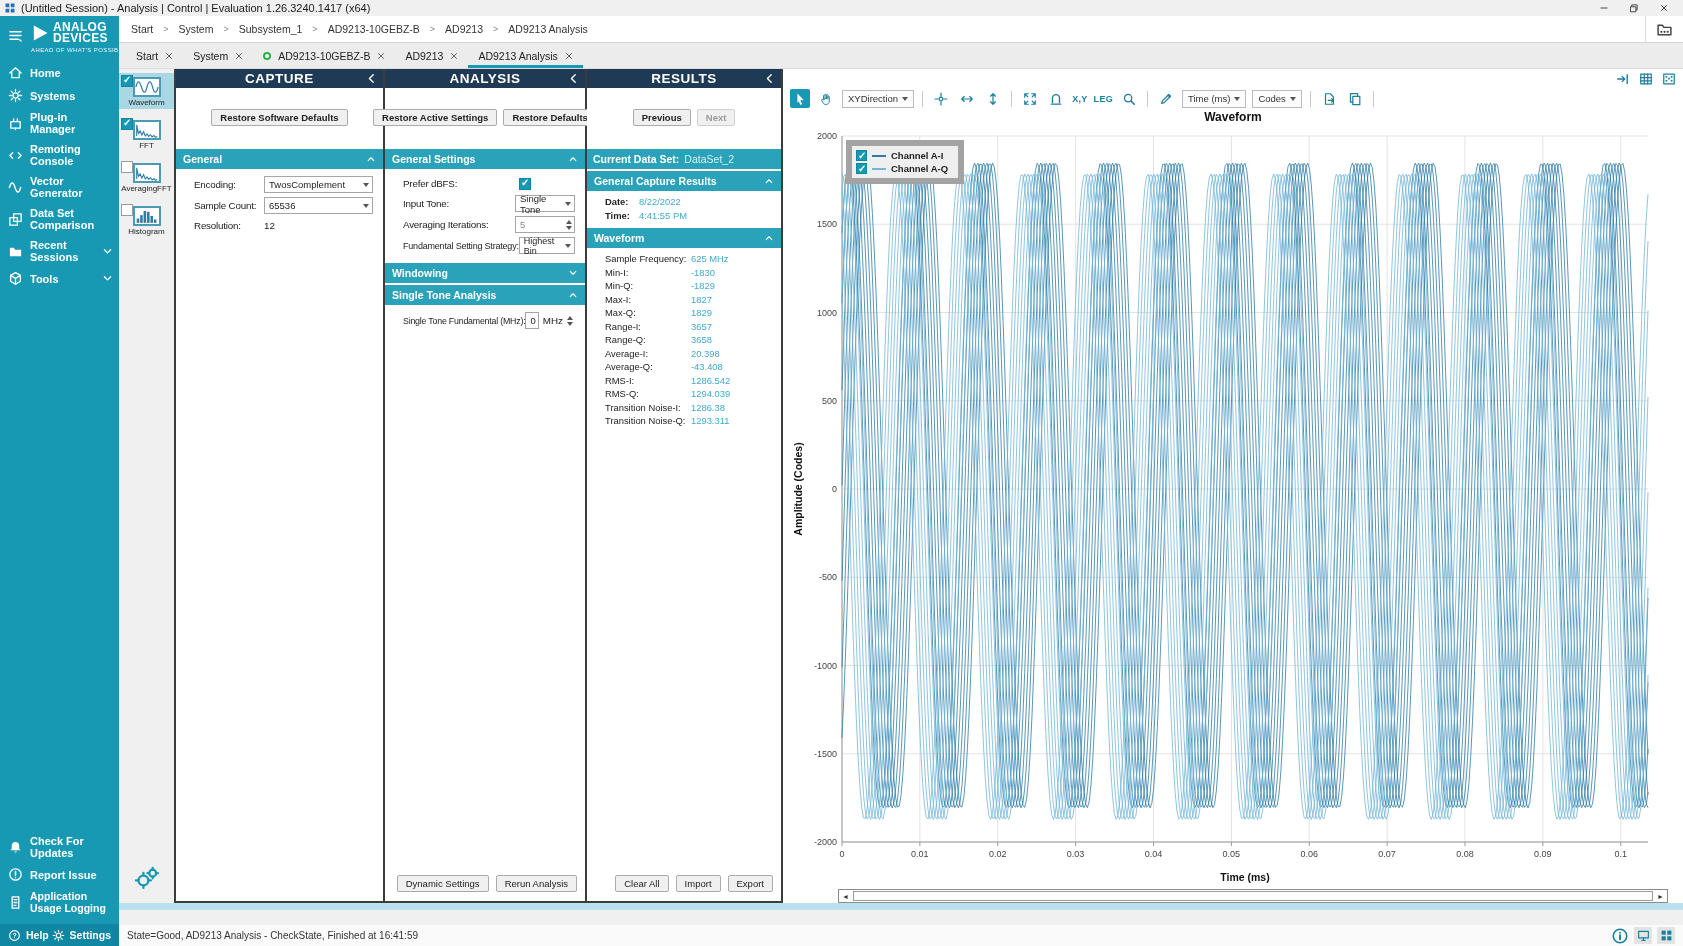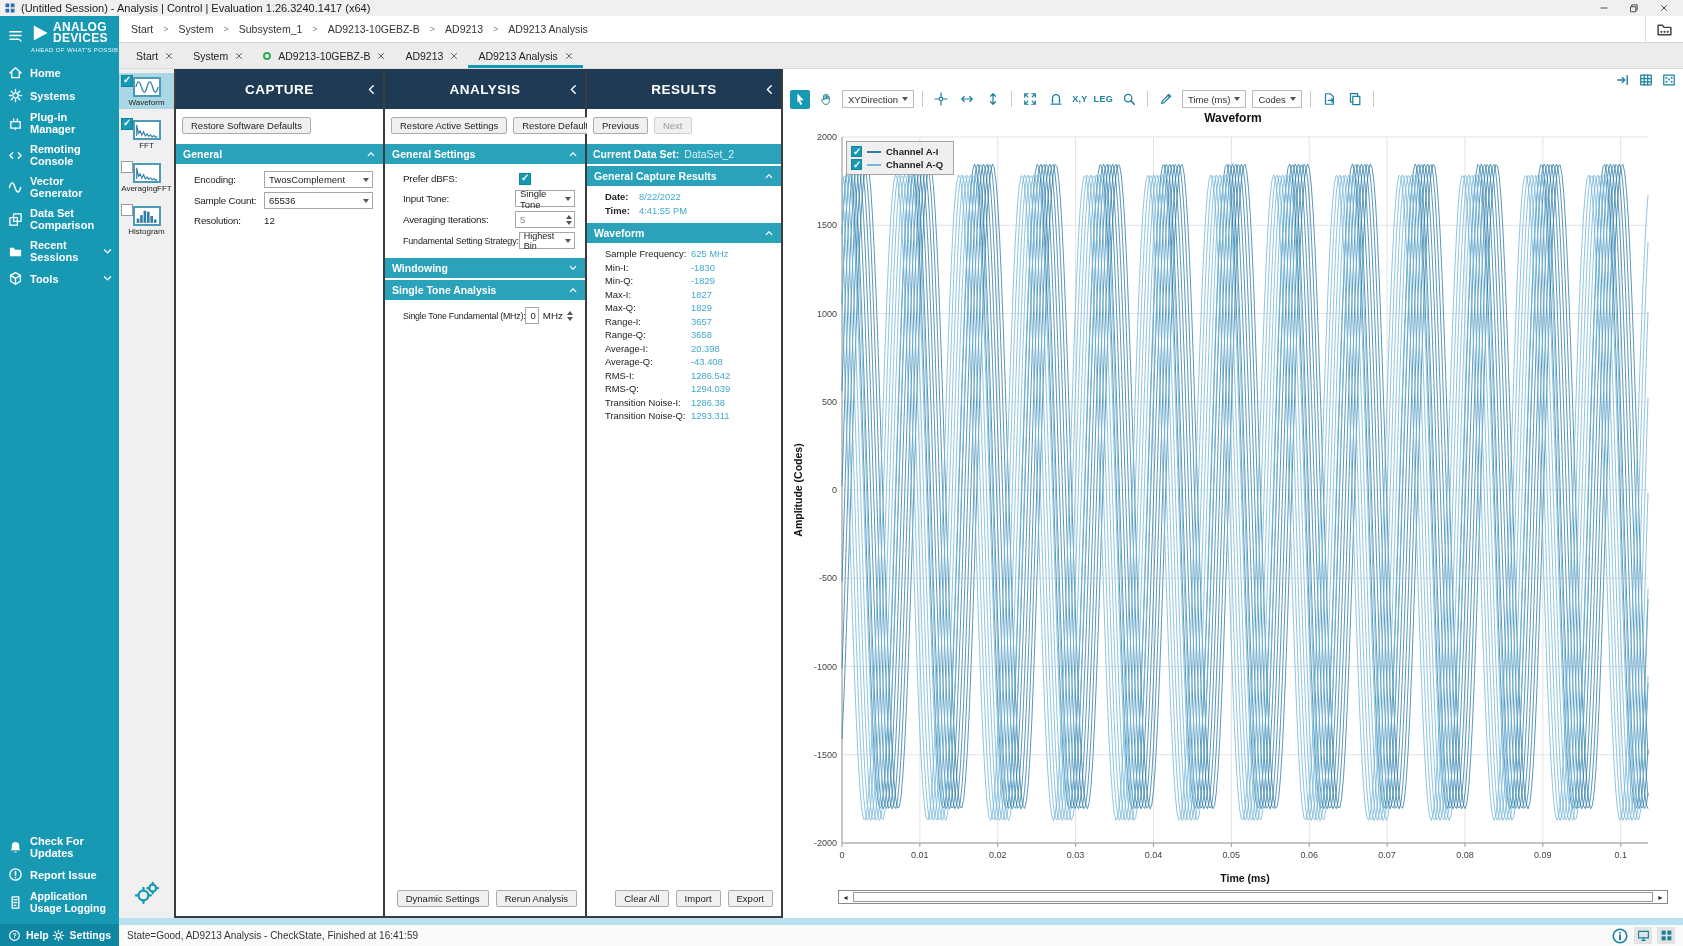--- a/index.html
+++ b/index.html
@@ -46,21 +46,21 @@
   
   .tabbar { height:26px; background:#ececec; display:flex; align-items:stretch; padding-left:7px; border-bottom:1px solid #dcdcdc; }
   .tab { display:flex; align-items:center; gap:7px; padding:0 10px; font-size:10.5px; color:#222; position:relative; }
   .tab .icon.x { width:8px; height:8px; color:#555; }
   .tab.active { box-shadow: inset 0 -3px 0 #1799b4; }
   .dot { width:8px; height:8px; border-radius:50%; border:2px solid #2fae4b; background:#fff; }
 
   
   .content { flex:1; display:flex; min-height:0; }
   .cyan-strip { height:7px; background:#b9e2ee; }
-  .statusbar { height:21px; background:#fafafa; display:flex; align-items:center; padding:0 8px; font-size:10px; color:#333; }
+  .statusbar { height:21px; background:#fafafa; display:flex; align-items:center; padding:0 8px; font-size:10px; color:#333;margin-top:15px; }
   .statusbar .sicons { margin-left:auto; display:flex; gap:5px; align-items:center; }
   .statusbar .chip { width:18px; height:17px; display:flex; align-items:center; justify-content:center; color:#17809c; }
   .statusbar .chip.bg { background:#e3e3e3; }
   .statusbar .chip .icon { width:13px; height:13px; }
 
   
   .viewstrip { width:57px; background:#f0f0f0; border-right:2px solid #3c3c3c; display:flex; flex-direction:column; padding-top:4px; }
   .view-item { position:relative; padding:3px 0 2px 0; margin-bottom:7px; text-align:center; }
   .view-item.selected { background:#a9d8e4; }
   .cb { display:inline-block; width:12px; height:12px; border:1px solid #9a9a9a; background:#fff; position:relative; }
@@ -70,23 +70,23 @@
   .thumb { width:28px; height:20px; margin:1px auto 1px auto; border:2px solid #4d9ab5; background:#fff; display:flex; }
   .thumb svg { width:100%; height:100%; }
   .vlabel { font-size:8px; color:#222; }
   .strip-gears { margin-top:auto; margin-bottom:12px; align-self:center; color:#1799b4; width:26px; height:26px; }
 
   
   .panel { background:#fff; border-right:2px solid #3c3c3c; border-bottom:2px solid #3c3c3c; display:flex; flex-direction:column; min-height:0; }
   .panel.capture { width:209px; }
   .panel.analysis { width:202px; }
   .panel.results { width:196px; }
-  .panel-header { height:40px; background:#1f3a55; color:#fff; display:flex; align-items:center; justify-content:center; font-size:13.5px; font-weight:bold; letter-spacing:.5px; position:relative; }
+  .panel-header { height:19px; background:#1f3a55; color:#fff; display:flex; align-items:center; justify-content:center; font-size:13.5px; font-weight:bold; letter-spacing:.5px; position:relative; }
   .panel-header .icon { position:absolute; right:6px; width:11px; height:11px; }
-  .btnrow { display:flex; justify-content:flex-start; gap:6px; padding:8px 6px; }
+  .btnrow { display:flex; justify-content:center; gap:6px; padding:21px 6px;font-weight:bold; }
   .btn { font-size:9.5px; color:#222; background:#f0f0f0; border:1px solid #ababab; border-radius:2px; padding:2px 8px; white-space:nowrap; }
   .btn.disabled { color:#9a9a9a; border-color:#cfcfcf; }
   .secbar { background:#2aa2b9; color:#fff; font-size:10.5px; font-weight:bold; padding:4px 7px; display:flex; align-items:center; margin-top:2px; }
   .secbar .icon { margin-left:auto; width:10px; height:10px; }
   .fields { padding:5px 0; }
   .frow { display:flex; align-items:center; padding:2px 10px 2px 18px; min-height:19px; font-size:9.8px; color:#222; }
   .frow .flabel { flex:1; white-space:nowrap; letter-spacing:-.2px; }
   .dd { display:flex; align-items:center; justify-content:space-between; border:1px solid #a6a6a6; background:#fff; height:17px; padding:0 3px 0 4px; font-size:9.5px; color:#222; }
   .caret { width:0; height:0; border-left:3.5px solid transparent; border-right:3.5px solid transparent; border-top:4px solid #555; }
   .spin { display:inline-flex; flex-direction:column; justify-content:center; gap:2px; padding:0 2px; }
@@ -112,21 +112,21 @@
   .tsep { width:1px; height:16px; background:#c9c9c9; margin:0 2px; }
   .tdd { display:flex; align-items:center; gap:4px; border:1px solid #bbb; background:#fcfcfc; height:18px; padding:0 5px; color:#333; }
   .ttext { font-weight:bold; color:#1b7f9e; font-size:9px; letter-spacing:.3px; }
   .chart-title { text-align:center; font-size:12px; font-weight:bold; color:#111; height:16px; }
   .chart-wrap { position:relative; }
   svg.plot { display:block; }
   svg.plot .grid { stroke:#e3e3e3; stroke-width:1; }
   svg.plot .axis { stroke:#9a9a9a; stroke-width:1; }
   svg.plot text.tick { font-family:"Liberation Sans",sans-serif; font-size:9px; fill:#444; }
   svg.plot text.axlabel { font-family:"Liberation Sans",sans-serif; font-size:10.5px; font-weight:bold; fill:#111; }
-  .legend { position:absolute; left:56px; top:14px; background:#efefef; border:1px solid #a3a3a3; padding:3px 10px 3px 4px; }
+  .legend { position:absolute; left:56px; top:14px; background:#efefef; border:6px solid #a3a3a3; padding:3px 10px 3px 4px; }
   .legend-row { display:flex; align-items:center; gap:5px; font-size:9.5px; font-weight:bold; color:#222; line-height:13px; }
   .legend .cb { width:11px; height:11px; }
   .legend-dash { width:14px; height:2px; background:#2e7da8; }
   .scrollrow { height:14px; margin:3px 8px 0 48px; border:1px solid #8a8a8a; background:#fff; display:flex; align-items:stretch; }
   .scroll-arrow { width:13px; display:flex; align-items:center; justify-content:center; font-size:7px; color:#333; }
   .scroll-thumb { flex:1; margin:1px; border:1px solid #999; background:#fdfdfd; }
 </style>
 </head>
 <body>
 

